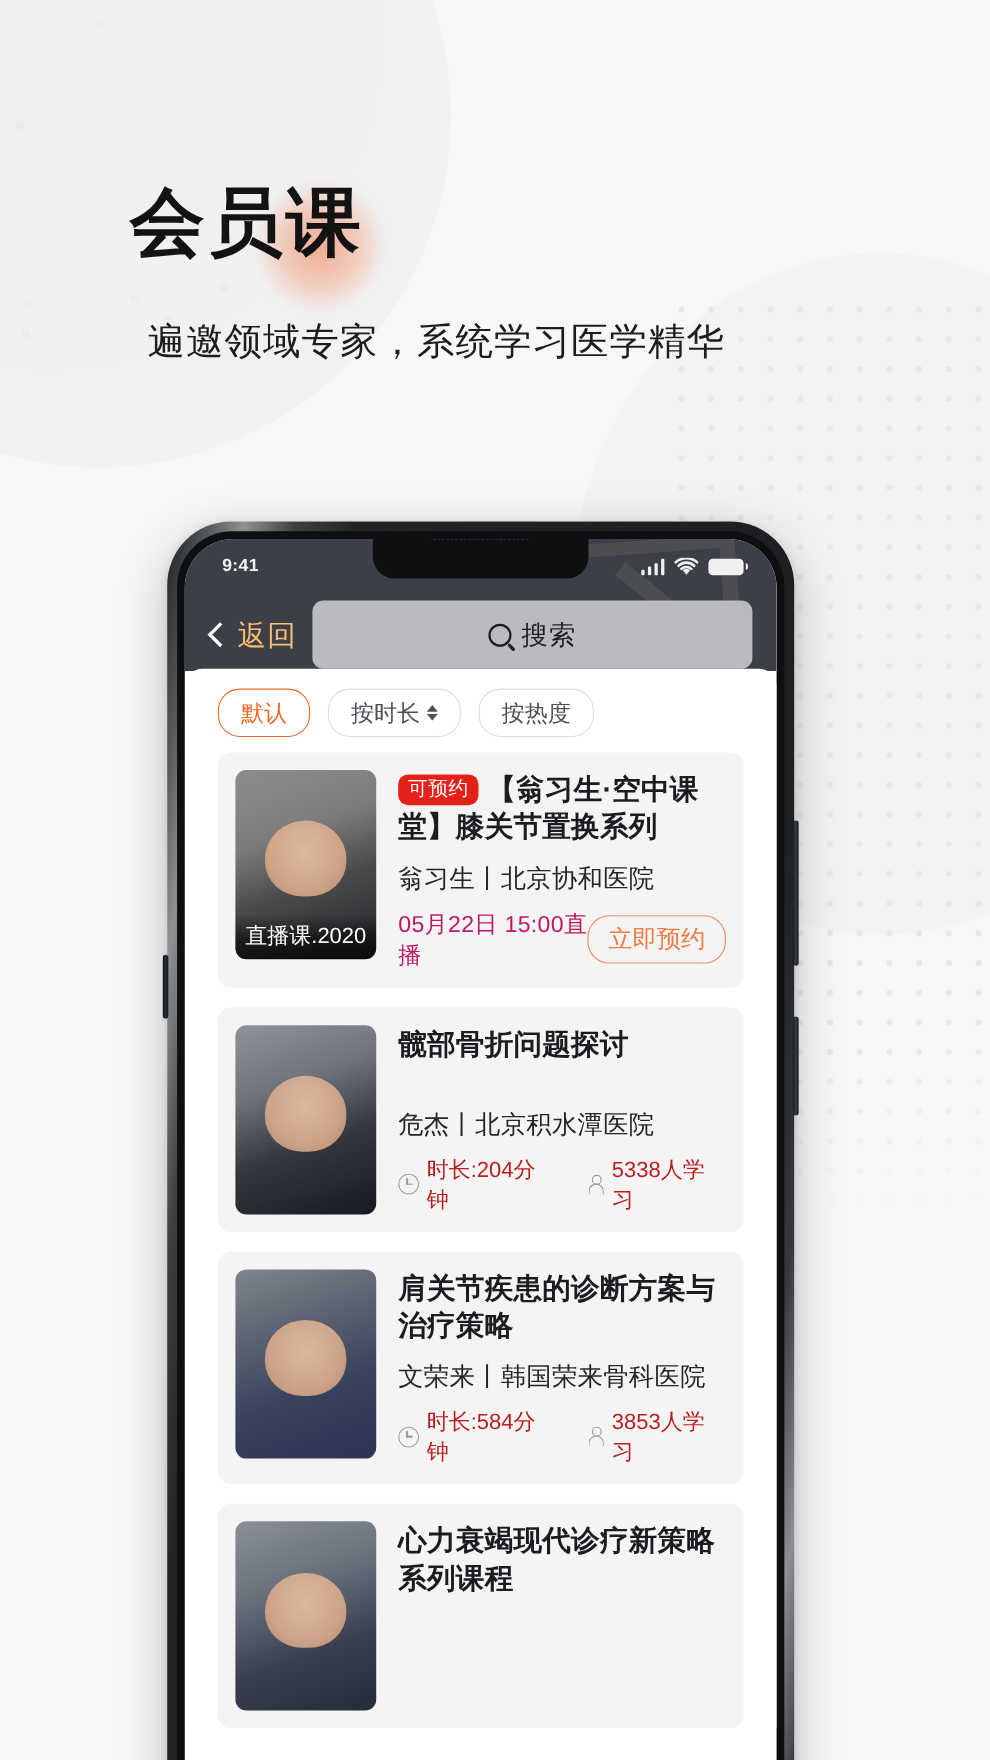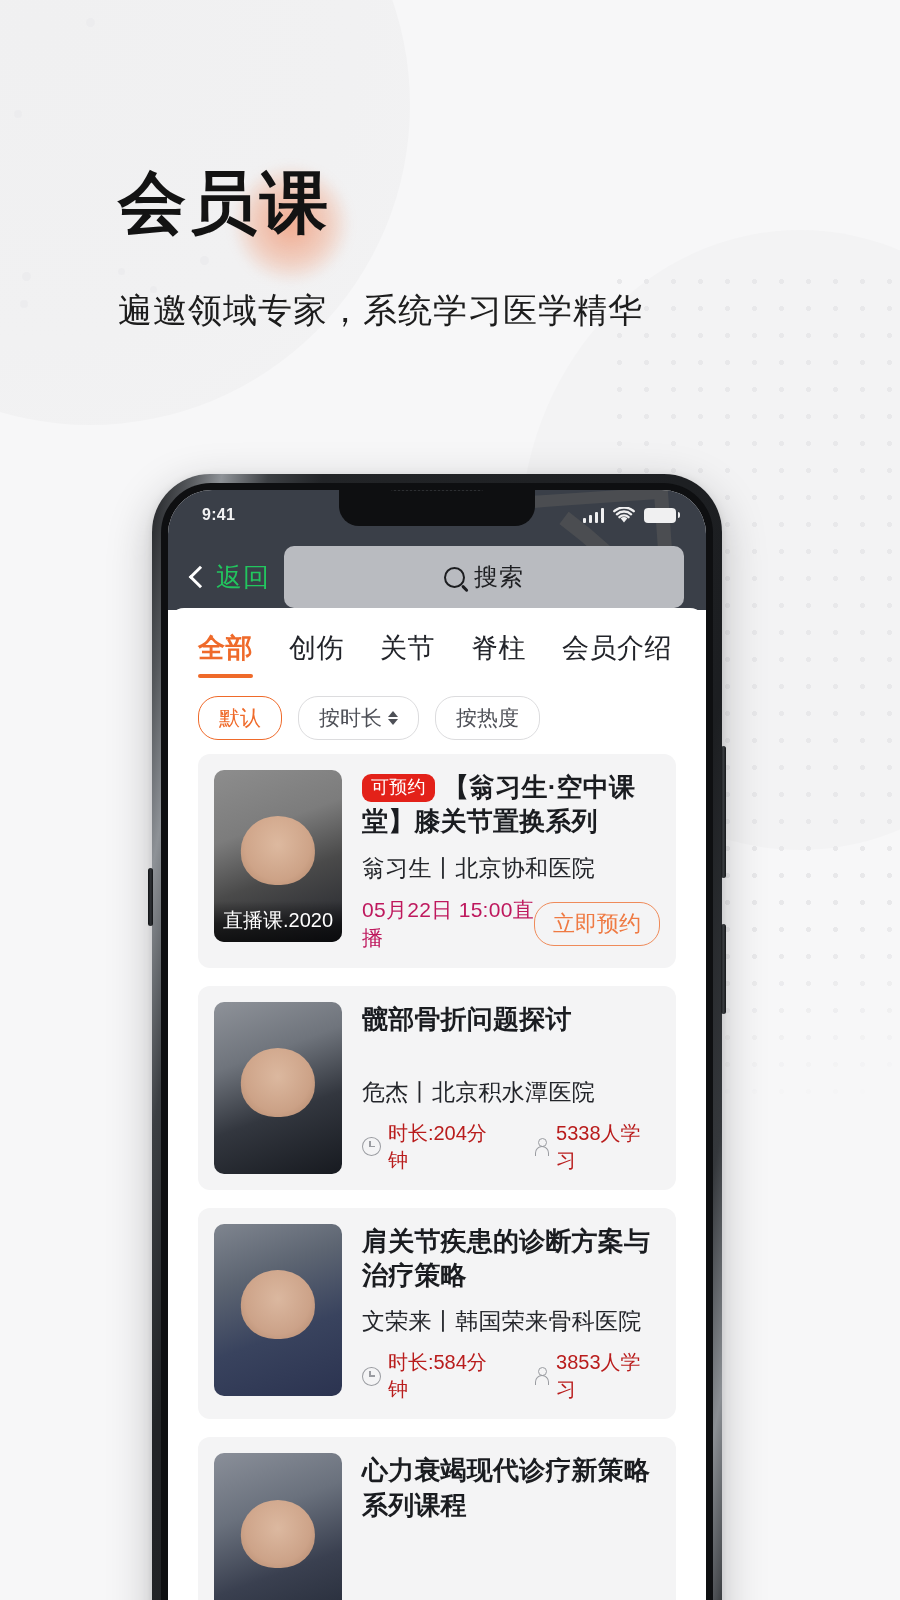--- a/index.html
+++ b/index.html
@@ -37,21 +37,21 @@
   }
   .dot-s{position:absolute;border-radius:50%;background:#ececee;}
 
   
   .headline{
     position:absolute;left:118px;top:168px;z-index:3;
     font-size:68px;font-weight:bold;color:#131313;letter-spacing:3px;
     line-height:1;
   }
   .subhead{
-    position:absolute;left:118px;top:288px;z-index:3;
+    position:absolute;left:134px;top:288px;z-index:3;
     font-size:34px;color:#1d1d1d;letter-spacing:1px;font-weight:400;
   }
 
   
   .phone{
     position:absolute;left:152px;top:474px;width:570px;height:1180px;z-index:4;
   }
   .phone-frame{
     position:absolute;inset:0;
     border-radius:58px 58px 0 0;
@@ -105,21 +105,21 @@
   .bars i:nth-child(3){height:11px;}
   .bars i:nth-child(4){height:15px;}
   .battery{width:32px;height:15px;border-radius:4px;background:#f0f0f1;position:relative;}
   .battery::after{content:"";position:absolute;right:-4px;top:4.5px;width:2.5px;height:6px;
     border-radius:0 2px 2px 0;background:#f0f0f1;}
 
   .navrow{
     position:relative;z-index:6;display:flex;align-items:center;
     padding:10px 22px 0 22px;gap:10px;
   }
-  .backbtn{display:flex;align-items:center;gap:7px;color:#22c55e;cursor:pointer;padding:4px 4px 4px 2px;}
+  .backbtn{display:flex;align-items:center;gap:7px;color:#fdba74;cursor:pointer;padding:4px 4px 4px 2px;}
   .chev{width:13px;height:13px;border-left:3px solid #fff;border-bottom:3px solid #fff;
         transform:rotate(45deg);display:block;margin-right:1px;}
   .backbtn span.txt{font-size:26px;letter-spacing:1px;}
   .searchbar{
     flex:1;height:62px;border-radius:10px;background:#b9bbc0;
     display:flex;align-items:center;justify-content:center;gap:9px;cursor:text;
   }
   .searchbar .mag{width:17px;height:17px;border:2.6px solid #1c1d20;border-radius:50%;position:relative;display:block;}
   .searchbar .mag::after{content:"";position:absolute;right:-6px;bottom:-4px;width:8px;height:2.6px;
     background:#1c1d20;transform:rotate(45deg);border-radius:2px;}
@@ -264,27 +264,20 @@
         <div class="searchbar">
           <span class="mag"></span>
           <span class="ph">搜索</span>
         </div>
       </div>
 
     </div>
 
     <div class="sheet">
 
-      <div class="tabs">
-        <div class="tab active">全部</div>
-        <div class="tab">创伤</div>
-        <div class="tab">关节</div>
-        <div class="tab">脊柱</div>
-        <div class="tab">会员介绍</div>
-      </div>
 
       <div class="filters">
         <div class="chip active">
           <span>默认</span>
         </div>
         <div class="chip">
           <span>按时长</span>
           <span class="updown">
               <i class="up"></i>
               <i class="dn"></i>

